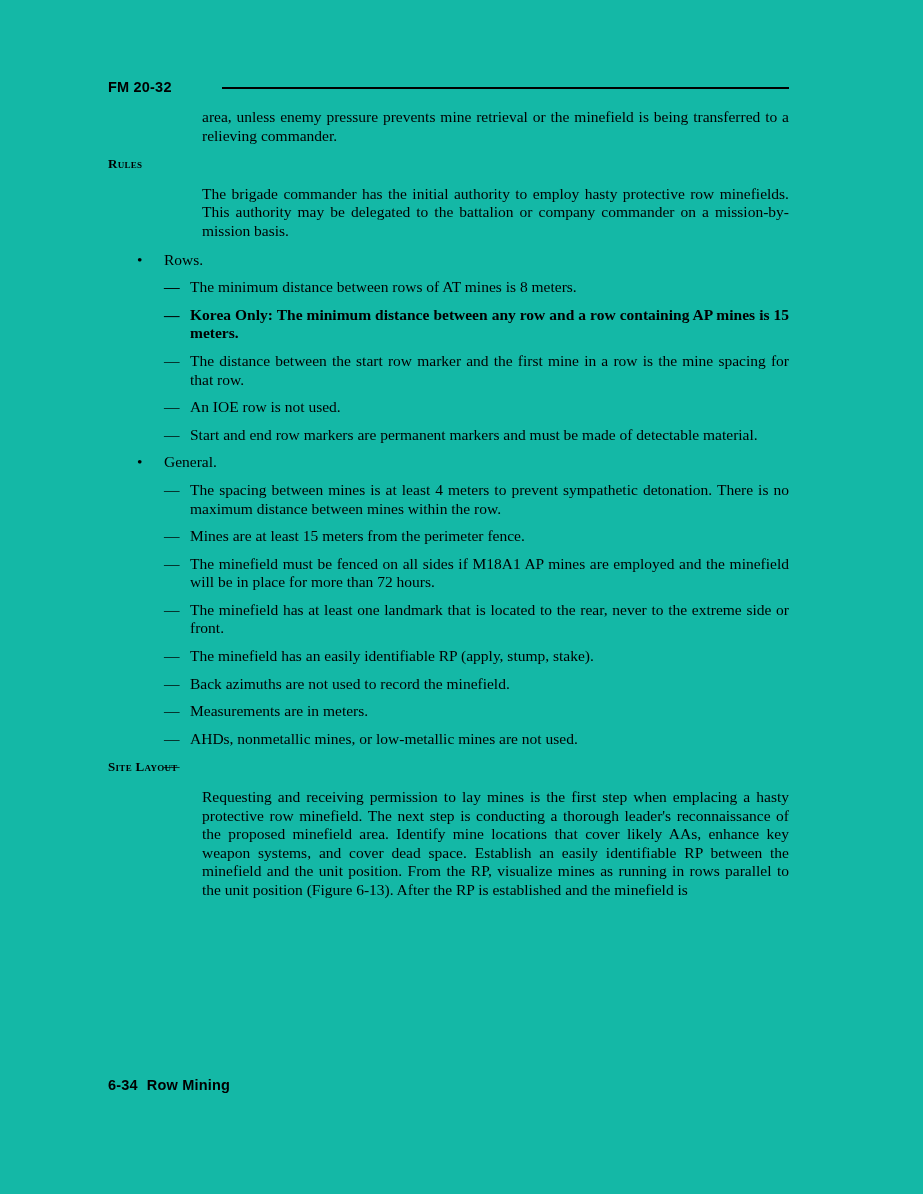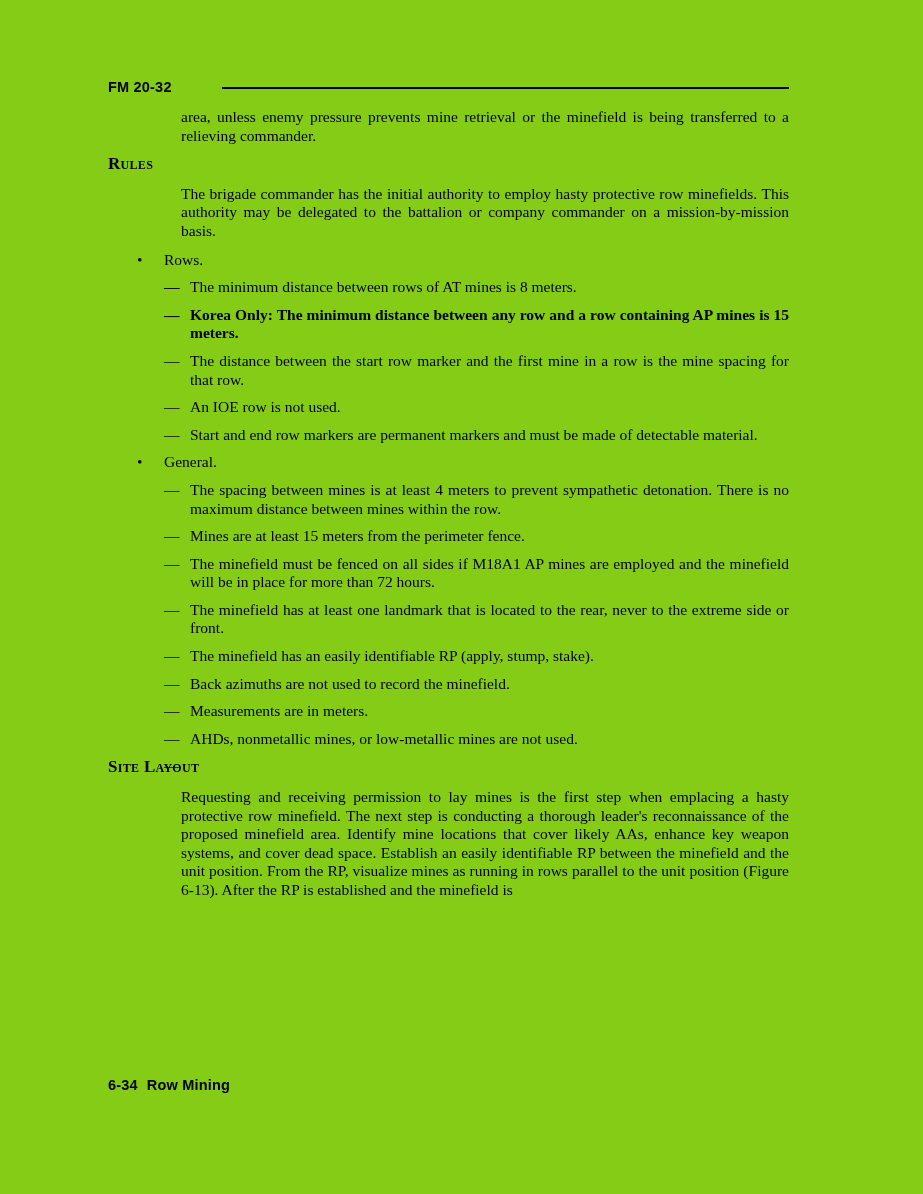--- a/index.html
+++ b/index.html
@@ -1,21 +1,21 @@
 <!DOCTYPE html>
 <html><head>
 <meta charset="utf-8">
 <style>
   * { margin: 0; padding: 0; box-sizing: border-box; }
   html, body { background: #ffffff; }
   .page {
     position: relative;
     width: 923px;
     height: 1194px;
-    background: #84cc16;
+    background: #14b8a6;
     color: #000000;
     font-family: "Liberation Serif", "DejaVu Serif", serif;
     font-size: 15.5px;
     line-height: 18.6px;
     overflow: hidden;
   }
   .header {
     position: absolute;
     top: 78px;
     left: 108px;
@@ -38,25 +38,25 @@
   }
   .main {
     position: absolute;
     top: 108px;
     left: 108px;
     width: 681px;
   }
   .section-heading {
     font-weight: bold;
     font-variant: small-caps;
-    font-size: 17px;
+    font-size: 13px;
     letter-spacing: 0.3px;
     margin: 7px 0 11px 0;
   }
-  .body-indent { margin-left: 73px; }
+  .body-indent { margin-left: 94px; }
   .para {
     text-align: justify;
     margin-bottom: 10px;
   }
   .list { list-style: none; margin: 3px 0 10px 0; }
   .bullet-item {
     position: relative;
     padding-left: 56px;
     margin-bottom: 9px;
   }

